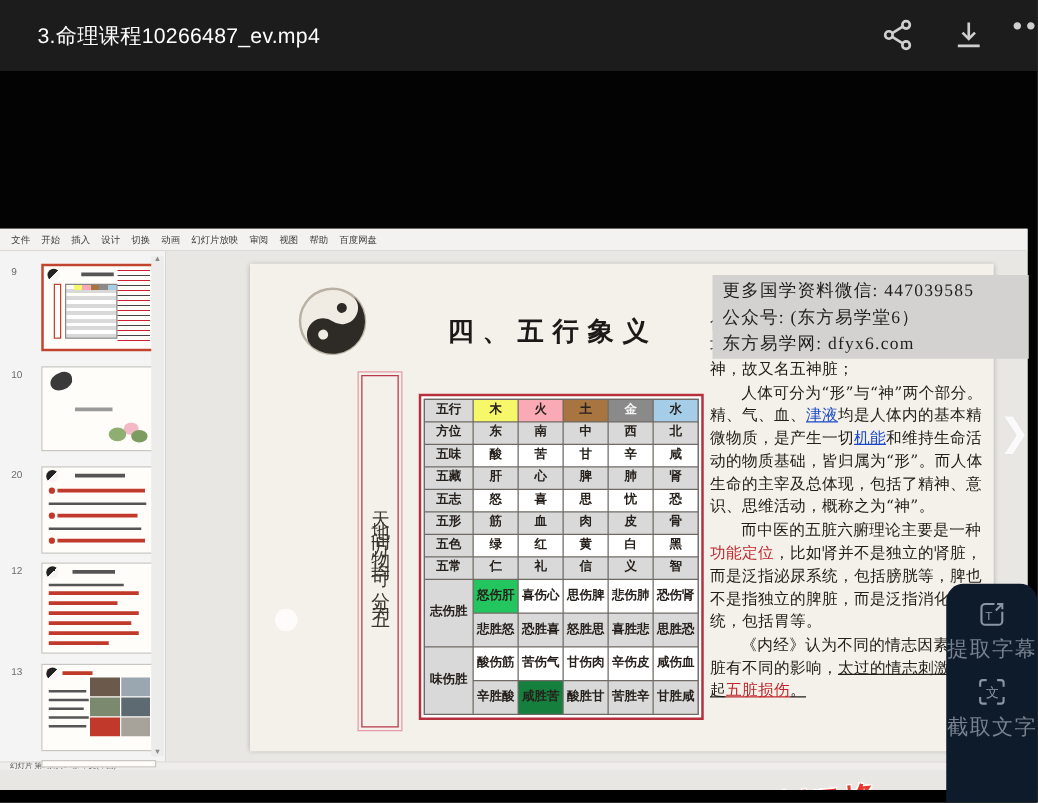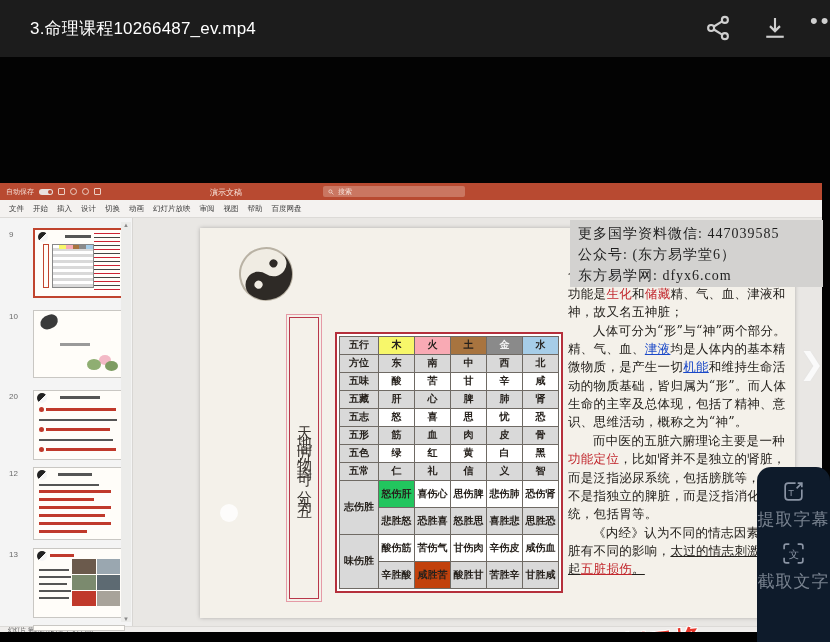--- a/index.html
+++ b/index.html
@@ -135,36 +135,20 @@
           <path d="M8 10.5l4 4 4-4"></path>
           <path d="M5 19h14"></path>
       </svg>
     </div>
     <div class="tb-more">•••</div>
   </div>
 
   <div class="video">
 
     <div class="ppt">
-      <div class="ppt-titlebar">
-        <span>自动保存</span>
-        <span class="toggle-pill"></span>
-        <span class="tbar-ic"></span>
-        <span class="tbar-ic round"></span>
-        <span class="tbar-ic round"></span>
-        <span class="tbar-ic"></span>
-        <span class="ppt-doc-title">演示文稿</span>
-        <span class="ppt-search">
-          <svg viewBox="0 0 10 10" fill="none" stroke="#f6e3db" stroke-width="1.2">
-            <circle cx="4" cy="4" r="2.6"></circle>
-              <line x1="6" y1="6" x2="9" y2="9"></line>
-          </svg>
-          <span>搜索</span>
-        </span>
-      </div>
       <div class="ppt-menubar">
           <span class="menu-item">文件</span>
           <span class="menu-item">开始</span>
           <span class="menu-item">插入</span>
           <span class="menu-item">设计</span>
           <span class="menu-item">切换</span>
           <span class="menu-item">动画</span>
           <span class="menu-item">幻灯片放映</span>
           <span class="menu-item">审阅</span>
           <span class="menu-item">视图</span>
@@ -284,20 +268,21 @@
 
             <svg class="yinyang" width="72" height="72" viewBox="0 0 72 72">
               <g transform="rotate(35 36 36)">
                 <circle cx="36" cy="36" r="26" fill="#f0ece3" stroke="#b9b2a4" stroke-width="2"></circle>
                 <path d="M36 10 a26 26 0 0 1 0 52 a13 13 0 0 1 0 -26 a13 13 0 0 0 0 -26z" fill="#2e2a26"></path>
                 <circle cx="36" cy="23" r="4" fill="#2e2a26"></circle>
                 <circle cx="36" cy="49" r="4" fill="#f0ece3"></circle>
               </g>
             </svg>
 
+            <div class="slide-title">四、五行象义</div>
 
             <div class="vbox">
               <div class="vbox-inner">
                 <div class="vtext">天地间万物均可一分为五</div>
               </div>
             </div>
 
             <div class="wt-frame">
               <div class="wt">
                   <div class="wt-cell" style="background: rgb(217, 217, 217);">五行</div>
@@ -359,21 +344,21 @@
                   <div class="wt-cell" style="background: rgb(217, 217, 217);">怒胜思</div>
                   <div class="wt-cell" style="background: rgb(217, 217, 217);">喜胜悲</div>
                   <div class="wt-cell" style="background: rgb(217, 217, 217);">思胜恐</div>
                   <div class="wt-cell" style="background: rgb(217, 217, 217); grid-row: span 2;">味伤胜</div>
                   <div class="wt-cell" style="background: rgb(255, 255, 255);">酸伤筋</div>
                   <div class="wt-cell" style="background: rgb(255, 255, 255);">苦伤气</div>
                   <div class="wt-cell" style="background: rgb(255, 255, 255);">甘伤肉</div>
                   <div class="wt-cell" style="background: rgb(255, 255, 255);">辛伤皮</div>
                   <div class="wt-cell" style="background: rgb(255, 255, 255);">咸伤血</div>
                   <div class="wt-cell" style="background: rgb(217, 217, 217);">辛胜酸</div>
-                  <div class="wt-cell" style="background: #c2410c;">咸胜苦</div>
+                  <div class="wt-cell" style="background: #15803d;">咸胜苦</div>
                   <div class="wt-cell" style="background: rgb(217, 217, 217);">酸胜甘</div>
                   <div class="wt-cell" style="background: rgb(217, 217, 217);">苦胜辛</div>
                   <div class="wt-cell" style="background: rgb(217, 217, 217);">甘胜咸</div>
                 </div>
             </div>
 
             <div class="faint-circle"></div>
 
             <div class="notes">
               <p class="note-head">心、肝、脾、肺、肾</p>

